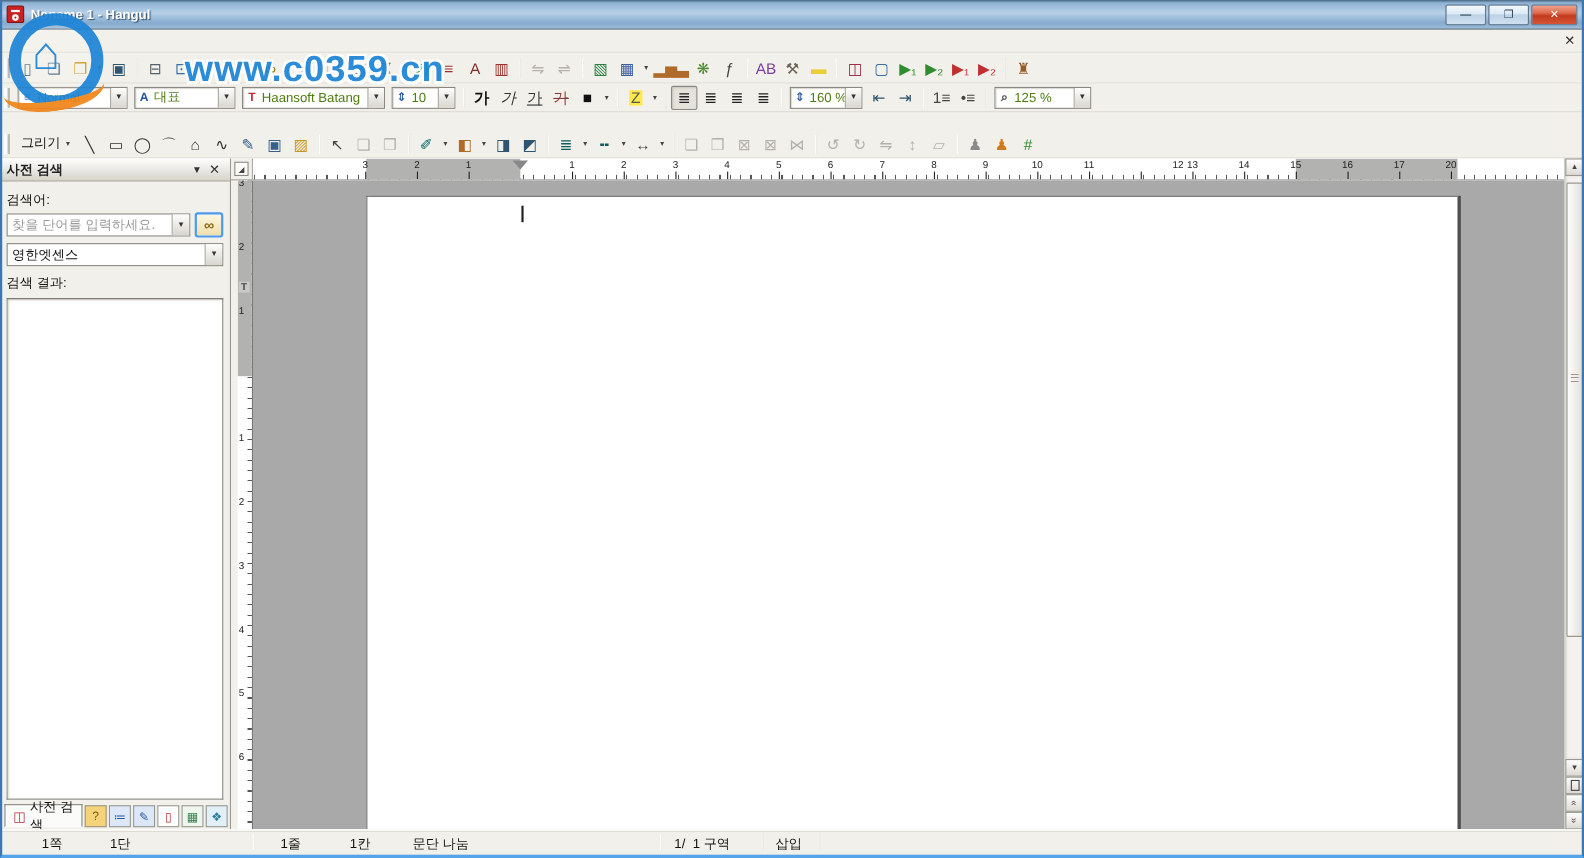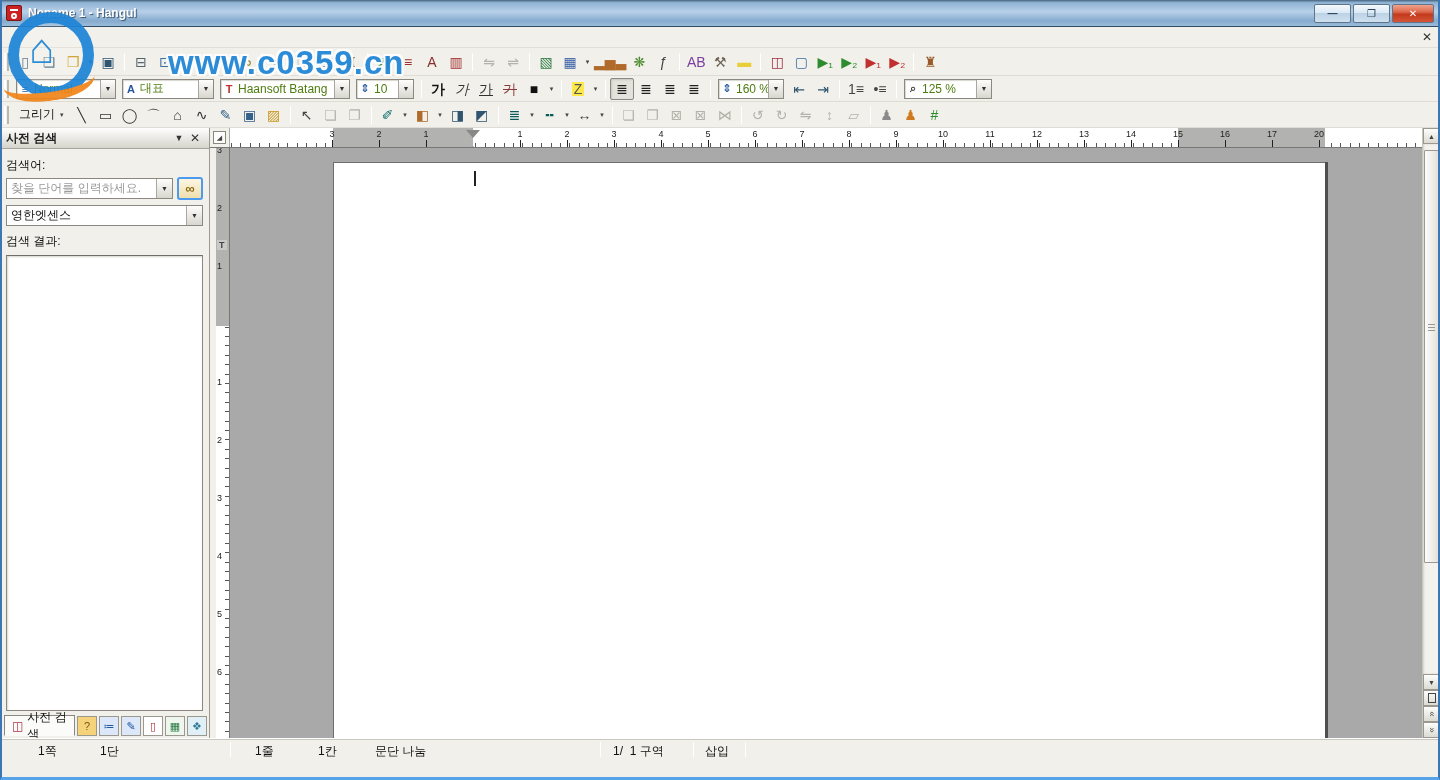--- a/index.html
+++ b/index.html
@@ -17,21 +17,21 @@
   .wbtn.close{background:linear-gradient(180deg,#f2a38d 0,#dd6a4d 40%,#c33a1e 55%,#d55536 100%);color:#fff;width:42px;}
   
   .menubar{height:21px;display:flex;align-items:center;padding:0 4px;background:#f1f0ea;border-bottom:1px solid #e0ded6;}
   .mitem{padding:2px 9px;color:#111;}
   .mspacer{flex:1;}
   .menuclose{width:18px;text-align:center;color:#333;font-size:12px;}
   
   .toolbar{display:flex;align-items:center;padding:0 2px;background:#f1f0ea;border-bottom:1px solid #dedcd4;}
   #tb-main{height:28px;}
   #tb-format{height:26px;}
-  #tb-draw{height:26px;}
+  #tb-draw{height:26px;margin-top:16px;}
   .grip{width:5px;height:18px;border-left:2px solid #fff;border-right:2px solid #b9b7af;margin:0 4px 0 2px;}
   .tsep{width:1px;height:18px;background:#c2c0b8;border-right:1px solid #fff;margin:0 4px;}
   .tbtn{min-width:24px;height:22px;display:flex;align-items:center;justify-content:center;border:1px solid transparent;border-radius:2px;}
   .tbtn .ic{font-size:14px;line-height:1;color:#4c5a66;}
   .tbtn.gray .ic{color:#b4b2aa !important;}
   .tbtn.pressed{border:1px solid #8a8a84;background:#e4e2da;box-shadow:inset 1px 1px 2px #c9c7bf;}
   .ic.bo{font-weight:bold;color:#111;}
   .ic.it{font-style:italic;color:#333;}
   .ic.un{text-decoration:underline;color:#333;}
   .ic.st{text-decoration:line-through;}
@@ -531,21 +531,21 @@
               <span class="rnum" style="left: 572px;">7</span>
               <span class="rtick" style="left: 572px;"></span>
               <span class="rnum" style="left: 619px;">8</span>
               <span class="rtick" style="left: 619px;"></span>
               <span class="rnum" style="left: 666px;">9</span>
               <span class="rtick" style="left: 666px;"></span>
               <span class="rnum" style="left: 713px;">10</span>
               <span class="rtick" style="left: 713px;"></span>
               <span class="rnum" style="left: 760px;">11</span>
               <span class="rtick" style="left: 760px;"></span>
-              <span class="rnum" style="left: 807px;">12</span>
+              <span class="rnum" style="left: 841px;">12</span>
               <span class="rtick" style="left: 807px;"></span>
               <span class="rnum" style="left: 854px;">13</span>
               <span class="rtick" style="left: 854px;"></span>
               <span class="rnum" style="left: 901px;">14</span>
               <span class="rtick" style="left: 901px;"></span>
               <span class="rnum" style="left: 948px;">15</span>
               <span class="rtick" style="left: 948px;"></span>
               <span class="rnum" style="left: 995px;">16</span>
               <span class="rtick" style="left: 995px;"></span>
               <span class="rnum" style="left: 1042px;">17</span>

